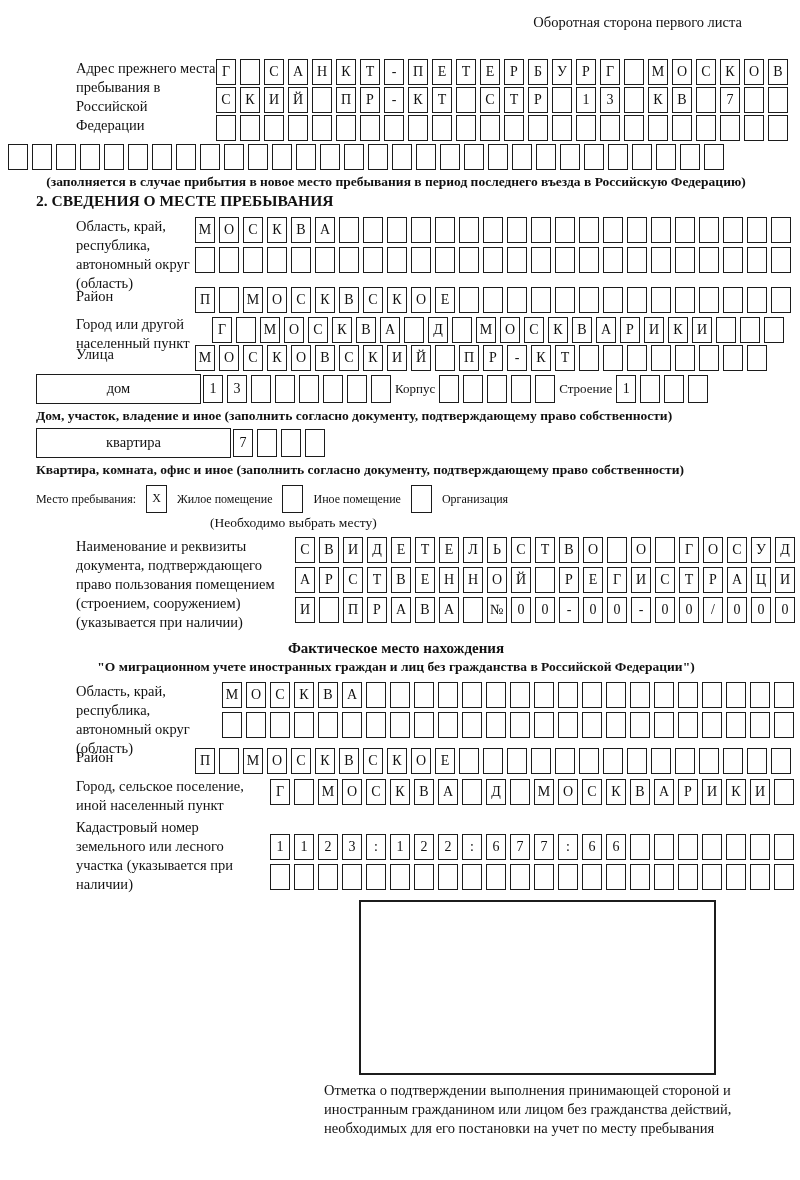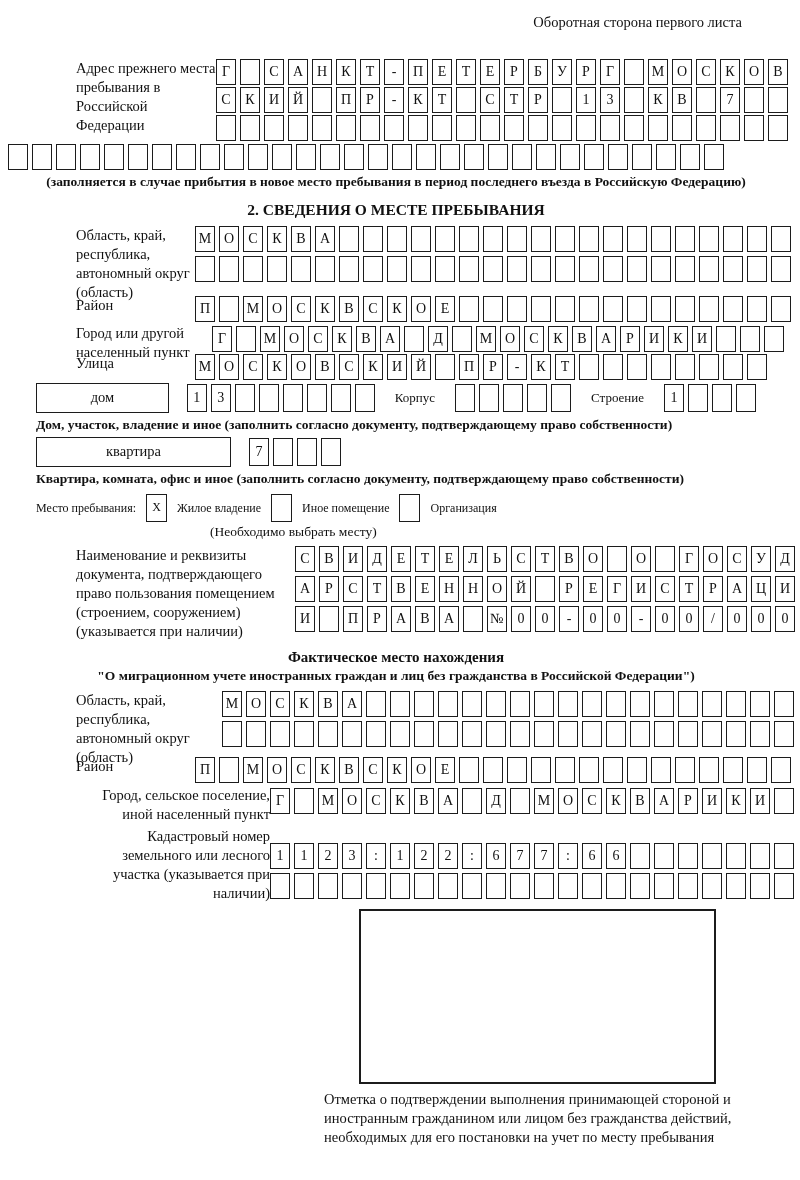--- a/index.html
+++ b/index.html
@@ -5,35 +5,35 @@
   html,body{margin:0;padding:0;background:#fff;}
   body{width:800px;height:1180px;color:#111;font-family:"Liberation Serif","DejaVu Serif",serif;font-size:14px;overflow:hidden;}
   .page{box-sizing:border-box;width:800px;height:1104px;padding:14px 44px 0 36px;}
   .note{text-align:right;font-size:14.5px;padding-right:14px;}
   .flex{display:flex;align-items:flex-start;}
   .label{line-height:19px;font-size:14.5px;flex:0 0 auto;margin-left:40px;}
   .w140{width:140px;}
   .w119{width:119px;}
   .w136{width:136px;}
   .w146{width:146px;}
-  .w194{width:194px;text-align:right;}
+  .w194{width:194px;}
   .w219{width:219px;}
   .rows{display:flex;flex-direction:column;row-gap:2px;}
   .gap4{row-gap:4px;}
   .cells{display:flex;column-gap:4px;}
   .cell{box-sizing:border-box;flex:0 0 20px;width:20px;height:26px;border:1.5px solid #1c1c1c;text-align:center;line-height:23px;font-size:14px;overflow:hidden;}
   .fullrow{margin-left:-28px;margin-top:3px;}
   .caption{font-size:13.5px;line-height:18px;margin-top:3px;font-weight:bold;}
   .center{text-align:center;}
-  .h2{font-weight:bold;font-size:15.5px;text-align:center;margin-top:9px;line-height:20px;}
+  .h2{font-weight:bold;font-size:15.5px;text-align:left;margin-top:0;line-height:20px;}
   .mt6{margin-top:6px;}
   .mt3{margin-top:3px;}
   .raion{margin-top:-6px;}
   .ulitsa{margin-top:-8px;}
-  .domrow{display:flex;align-items:center;column-gap:18px;margin-top:3px;}
+  .domrow{display:flex;align-items:center;column-gap:2px;margin-top:3px;}
   .rectlabel{box-sizing:border-box;border:1.5px solid #1c1c1c;height:30px;line-height:27px;text-align:center;font-size:14.5px;}
   .rw165{width:165px;}
   .rw195{width:195px;}
   .small-label{font-size:13px;padding:0 2px;}
   .domrow .cell,.mesto .cbox{height:28px;line-height:25px;}
   .mesto{display:flex;align-items:center;column-gap:10px;margin-top:6px;font-size:12px;}
   .cbox{box-sizing:border-box;flex:0 0 21px;width:21px;height:28px;border:1.5px solid #1c1c1c;text-align:center;line-height:25px;display:inline-block;}
   .hint{font-size:13.5px;margin-left:174px;margin-top:2px;}
   .facttitle{font-weight:bold;font-size:15px;text-align:center;margin-top:6px;line-height:20px;}
   .kad-rows{margin-top:16px;}
@@ -355,21 +355,21 @@
         <span class="cell"></span>
         <span class="cell"></span>
         <span class="cell"></span>
       </span>
   </div>
   <div class="caption">Квартира, комната, офис и иное (заполнить согласно документу, подтверждающему право собственности)</div>
 
   <div class="mesto">
     <span>Место пребывания:</span>
     <span class="cbox">X</span>
-    <span>Жилое владение</span>
+    <span>Жилое помещение</span>
     <span class="cbox"></span>
     <span>Иное помещение</span>
     <span class="cbox"></span>
     <span>Организация</span>
   </div>
   <div class="hint">(Необходимо выбрать месту)</div>
 
   <div class="flex mt6">
     <div class="label w219">Наименование и реквизиты документа, подтверждающего право пользования помещением (строением, сооружением) (указывается при наличии)</div>
     <div class="rows gap4">

